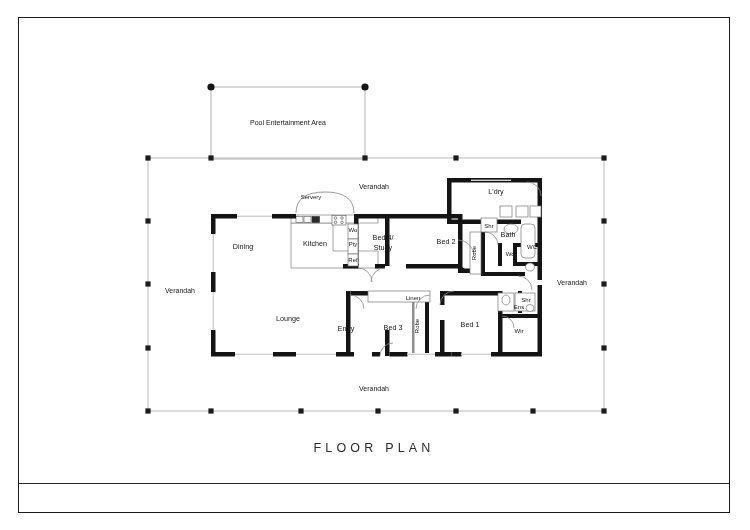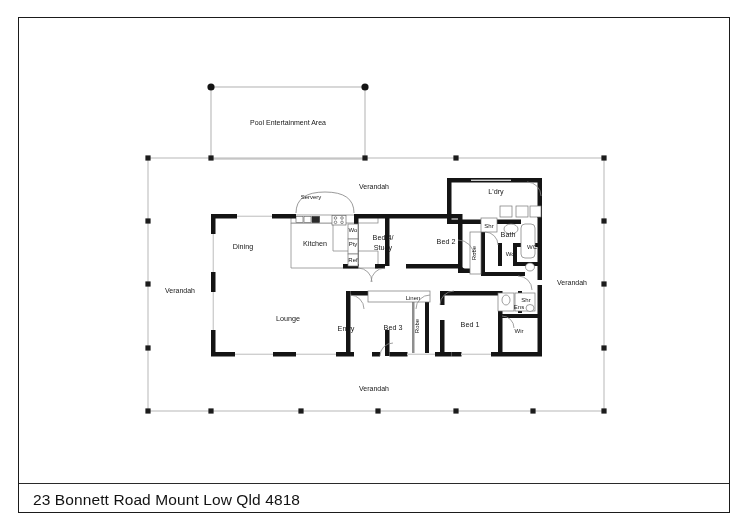--- a/index.html
+++ b/index.html
@@ -247,16 +247,16 @@
       <text class="lbl-sm" x="526" y="302" text-anchor="middle">Shr</text>
       <text class="lbl-sm" x="476" y="253" text-anchor="middle" transform="rotate(-90 476 253)">Robe</text>
       <text class="lbl-sm" x="419" y="326" text-anchor="middle" transform="rotate(-90 419 326)">Robe</text>
       <text class="lbl-sm" x="353" y="246" text-anchor="middle">Pty</text>
       <text class="lbl-sm" x="353" y="262" text-anchor="middle">Ref</text>
       <text class="lbl-sm" x="353" y="232" text-anchor="middle">Wo</text>
     </g>
 
   </svg>
 
+  <div class="plan-title">FLOOR PLAN</div>
   <div class="addr-divider"></div>
-  <div class="addr">23 Bonnett Road Mount Low Qld 4818</div>
 
 </div>
 
 </body></html>

